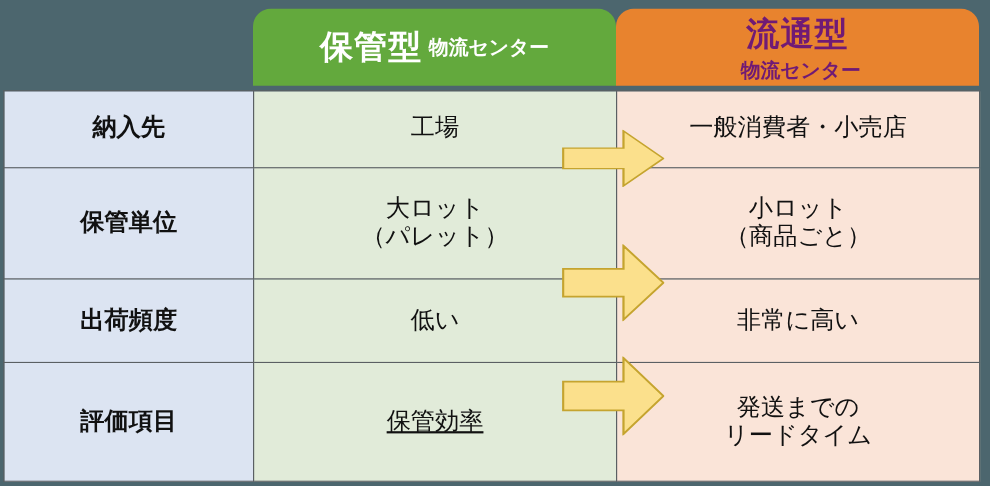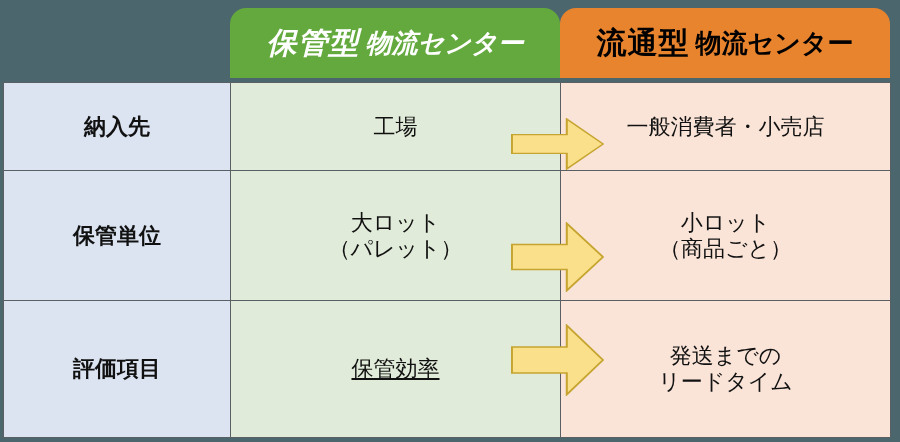--- a/index.html
+++ b/index.html
@@ -14,22 +14,22 @@
 
   
   .hdr{
     position:absolute;top:8px;height:70px;
     display:flex;align-items:center;justify-content:center;
     color:#ffffff;
     white-space:nowrap;
     box-sizing:border-box;
   }
   .hdr .big{font-size:30px;font-weight:bold;letter-spacing:1px;}
-  .hdr .small{font-size:26px;font-weight:bold;letter-spacing:0px;margin-left:6px;}
-  #hdr-green{left:230px;width:330px;background:#63a93d;border-radius:16px 16px 0 0;font-style:italic;}
+  .hdr .small{font-size:18px;font-weight:bold;letter-spacing:0px;margin-left:6px;}
+  #hdr-green{left:230px;width:330px;background:#63a93d;border-radius:16px 16px 0 0;}
   #hdr-orange{left:560px;width:330px;background:#e8832e;border-radius:16px 16px 0 0;}
 
   
   #table{
     position:absolute;left:3px;top:82px;width:887px;height:356px;
     border-collapse:collapse;
     table-layout:fixed;
   }
   #table td{
     border:1px solid #5a5f63;
@@ -57,36 +57,41 @@
 </head>
 <body style="background: rgb(76, 102, 110);">
 
 <div id="stage">
 
   <div class="hdr" id="hdr-green" style="background: rgb(99, 169, 61); color: rgb(255, 255, 255);">
     <span class="big">保管型</span>
     <span class="small">物流センター</span>
   </div>
 
-  <div class="hdr" id="hdr-orange" style="background: rgb(232, 131, 46); color: #000000;">
+  <div class="hdr" id="hdr-orange" style="background: rgb(232, 131, 46); color: #701a75; flex-direction: column;">
     <span class="big">流通型</span>
     <span class="small">物流センター</span>
   </div>
 
   <table id="table">
     <tbody>
       <tr class="r1">
         <td class="c-label" style="background: rgb(220, 228, 242); border-color: rgb(90, 95, 99);">納入先</td>
         <td class="c-green" style="background: rgb(225, 235, 217); border-color: rgb(90, 95, 99);">工場</td>
         <td class="c-pink" style="background: rgb(250, 228, 216); border-color: rgb(90, 95, 99);">一般消費者・小売店</td>
       </tr>
       <tr class="r3">
         <td class="c-label" style="background: rgb(220, 228, 242); border-color: rgb(90, 95, 99);">保管単位</td>
         <td class="c-green" style="background: rgb(225, 235, 217); border-color: rgb(90, 95, 99);">大ロット<br>（パレット）</td>
         <td class="c-pink" style="background: rgb(250, 228, 216); border-color: rgb(90, 95, 99);">小ロット<br>（商品ごと）</td>
+      </tr>
+      <tr class="r4">
+        <td class="c-label" style="background: rgb(220, 228, 242); border-color: rgb(90, 95, 99);">出荷頻度</td>
+        <td class="c-green" style="background: rgb(225, 235, 217); border-color: rgb(90, 95, 99);">低い</td>
+        <td class="c-pink" style="background: rgb(250, 228, 216); border-color: rgb(90, 95, 99);">非常に高い</td>
       </tr>
       <tr class="r5">
         <td class="c-label" style="background: rgb(220, 228, 242); border-color: rgb(90, 95, 99);">評価項目</td>
         <td class="c-green" style="background: rgb(225, 235, 217); border-color: rgb(90, 95, 99); text-decoration: underline;">保管効率</td>
         <td class="c-pink" style="background: rgb(250, 228, 216); border-color: rgb(90, 95, 99);">発送までの<br>リードタイム</td>
       </tr>
     </tbody>
   </table>
 
   <div class="arrow" style="left: 511px; top: 118px; width: 93px; height: 52px;">

